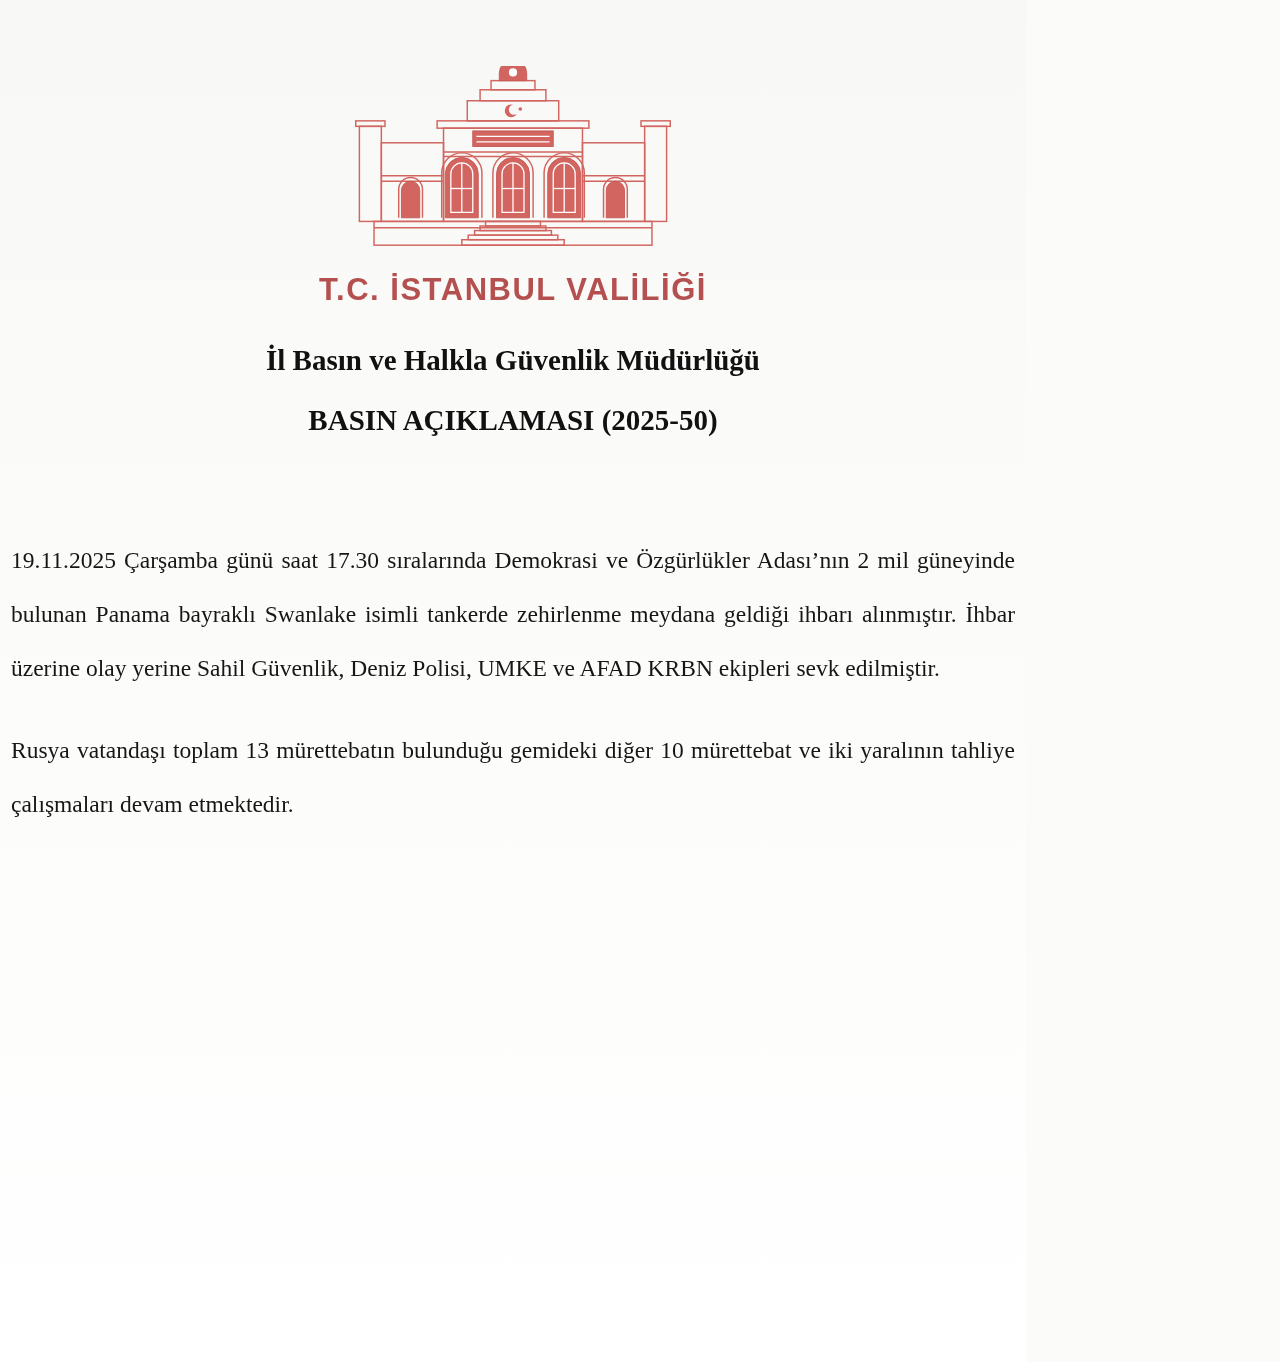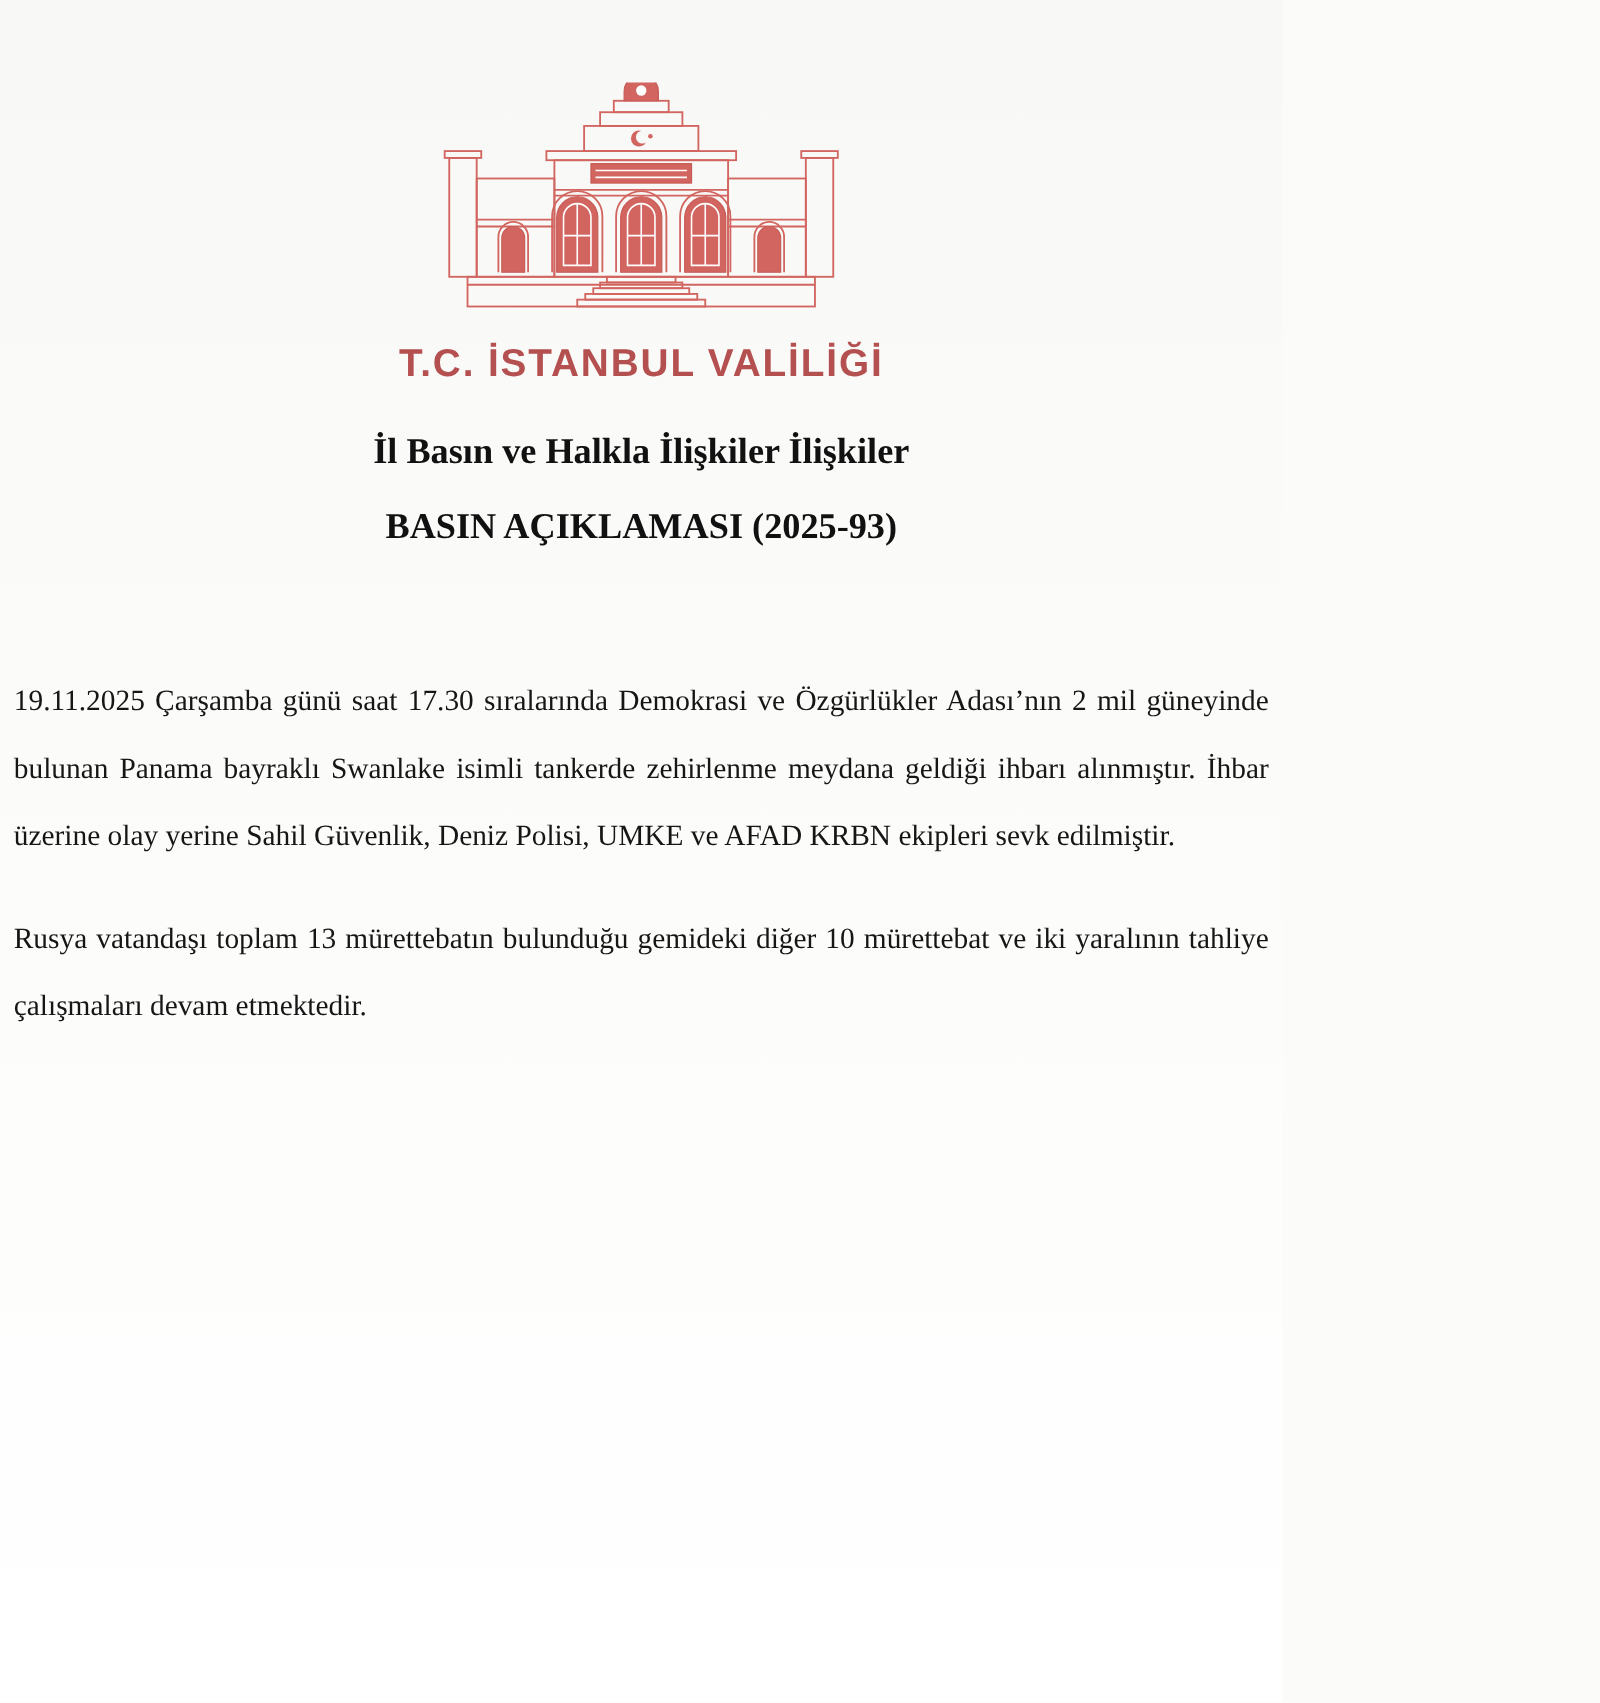--- a/index.html
+++ b/index.html
@@ -153,21 +153,21 @@
           <rect class="ln" x="144" y="175" width="72" height="5" fill="#fff"></rect>
           <rect class="ln" x="138" y="180" width="84" height="5" fill="#fff"></rect>
           <rect class="ln" x="131" y="185" width="98" height="5" fill="#fff"></rect>
           <rect class="ln" x="124" y="190" width="112" height="6" fill="#fff"></rect>
         </g>
       </svg>
     </span>
     <div class="org-name">T.C. İSTANBUL VALİLİĞİ</div>
   </div>
 
-  <div class="dept-title">İl Basın ve Halkla İlişkiler İlişkiler</div>
-  <div class="press-title">BASIN AÇIKLAMASI (2025-93)</div>
+  <div class="dept-title">İl Basın ve Halkla Güvenlik Müdürlüğü</div>
+  <div class="press-title">BASIN AÇIKLAMASI (2025-50)</div>
 
   <div class="content">
     <p>19.11.2025 Çarşamba günü saat 17.30 sıralarında Demokrasi ve Özgürlükler Adası’nın 2 mil güneyinde bulunan Panama bayraklı Swanlake isimli tankerde zehirlenme meydana geldiği ihbarı alınmıştır. İhbar üzerine olay yerine Sahil Güvenlik, Deniz Polisi, UMKE ve AFAD KRBN ekipleri sevk edilmiştir.</p>
     <p>Rusya vatandaşı toplam 13 mürettebatın bulunduğu gemideki diğer 10 mürettebat ve iki yaralının tahliye çalışmaları devam etmektedir.</p>
   </div>
 
 </div>
 
 </body></html>

